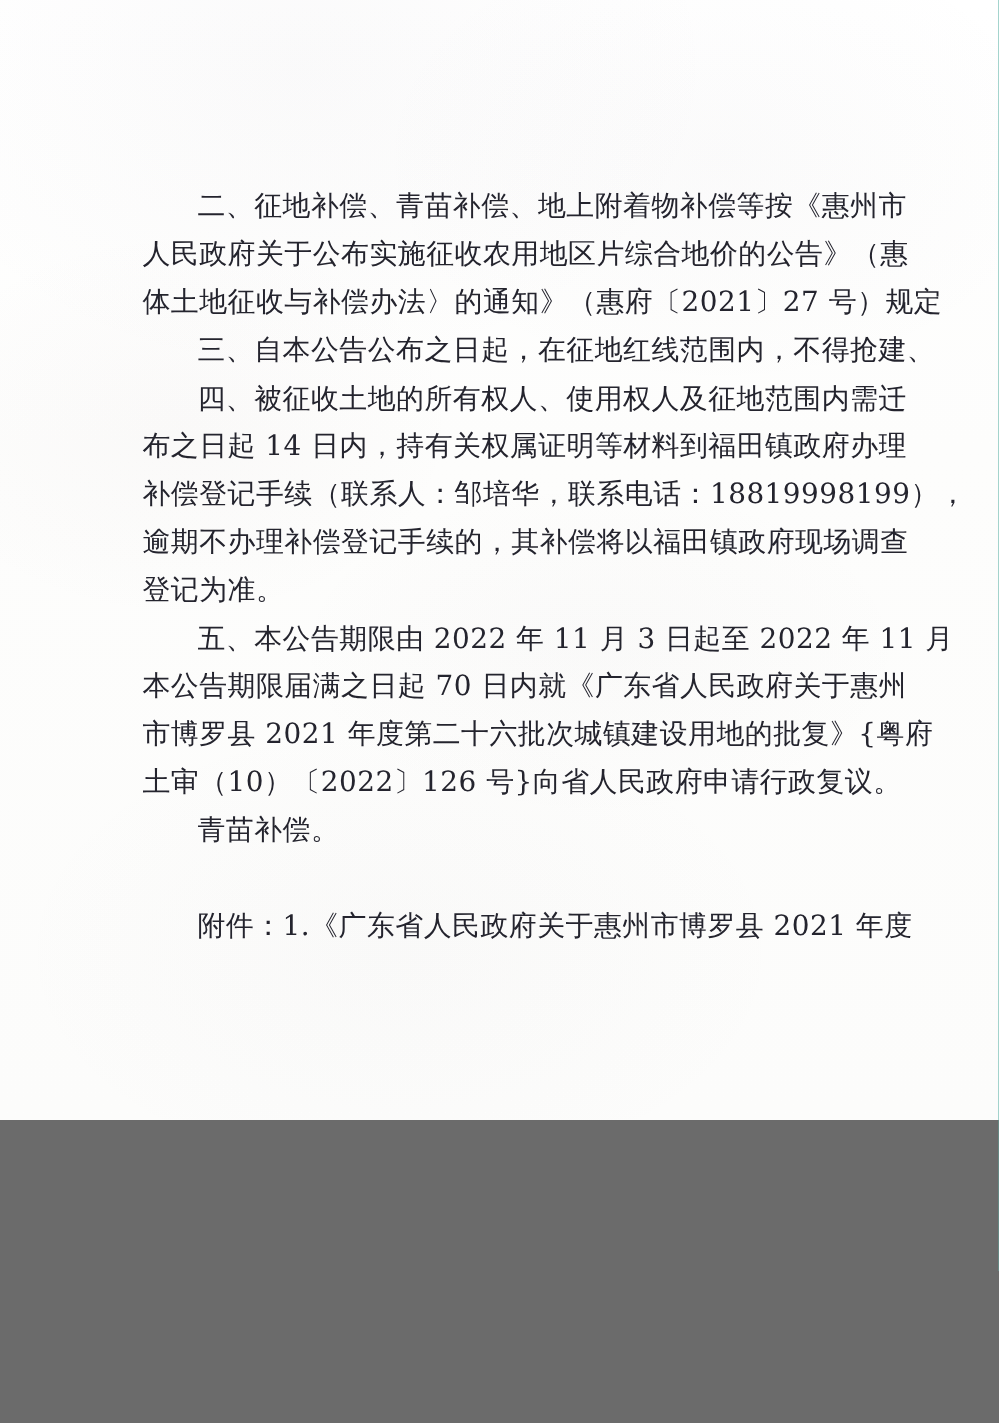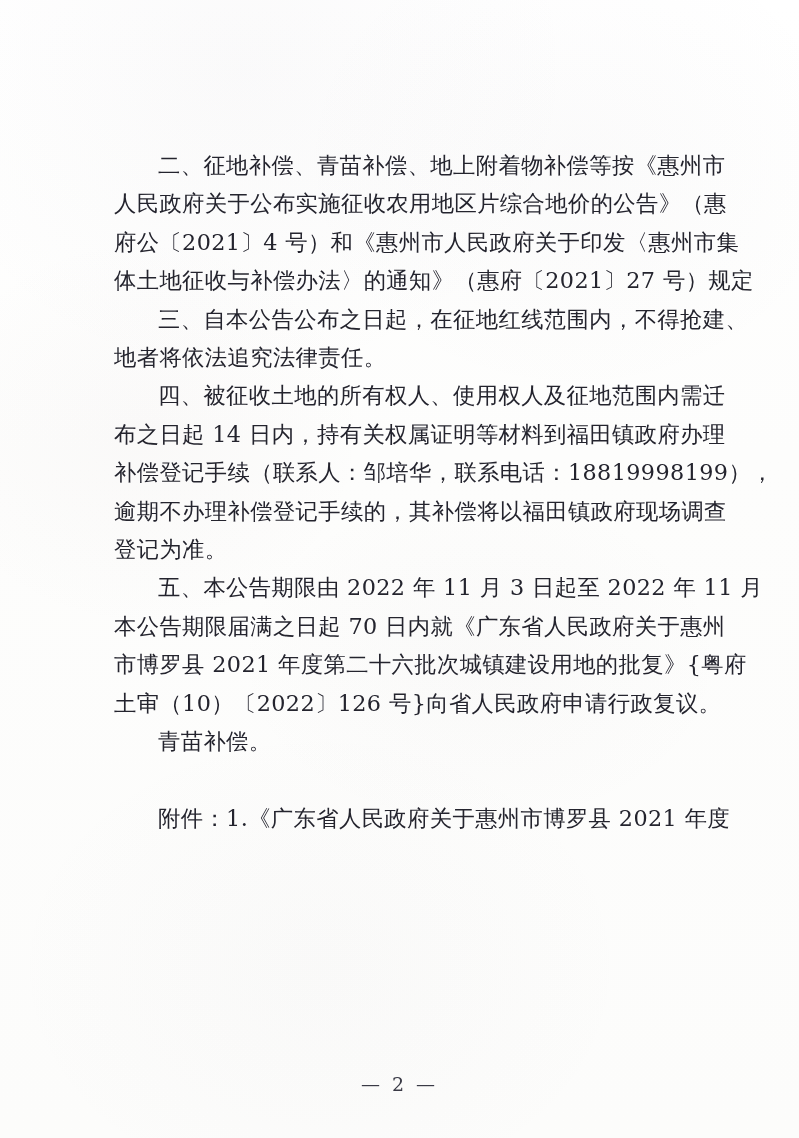--- a/index.html
+++ b/index.html
@@ -3,21 +3,21 @@
 <meta charset="utf-8">
 <style>
   html, body {
     margin: 0;
     padding: 0;
     background: #6b6b6b;
   }
   .page {
     position: relative;
     width: 799px;
-    height: 1138px;
+    height: 896px;
     margin: 0 auto;
     background: #5eead4;
     overflow: hidden;
     font-family: "DejaVu Serif", "Liberation Serif", serif;
   }
   
   .page::before {
     content: "";
     position: absolute;
     inset: 0;
@@ -81,27 +81,25 @@
 </head>
 <body>
 
 <div class="page">
 
   <div class="body-text">
 
     <div class="para">
       <span class="ln indent">二、征地补偿、青苗补偿、地上附着物补偿等按《惠州市</span>
       <span class="ln">人民政府关于公布实施征收农用地区片综合地价的公告》（惠</span>
-      <span class="ln">府公〔2021〕4 号）和《惠州市人民政府关于印发〈惠州市集</span>
       <span class="ln">体土地征收与补偿办法〉的通知》（惠府〔2021〕27 号）规定</span>
     </div>
 
     <div class="para">
       <span class="ln indent">三、自本公告公布之日起，在征地红线范围内，不得抢建、</span>
-      <span class="ln last">地者将依法追究法律责任。</span>
     </div>
 
     <div class="para">
       <span class="ln indent">四、被征收土地的所有权人、使用权人及征地范围内需迁</span>
       <span class="ln">布之日起 14 日内，持有关权属证明等材料到福田镇政府办理</span>
       <span class="ln">补偿登记手续（联系人：邹培华，联系电话：18819998199），</span>
       <span class="ln">逾期不办理补偿登记手续的，其补偿将以福田镇政府现场调查</span>
       <span class="ln last">登记为准。</span>
     </div>
 

